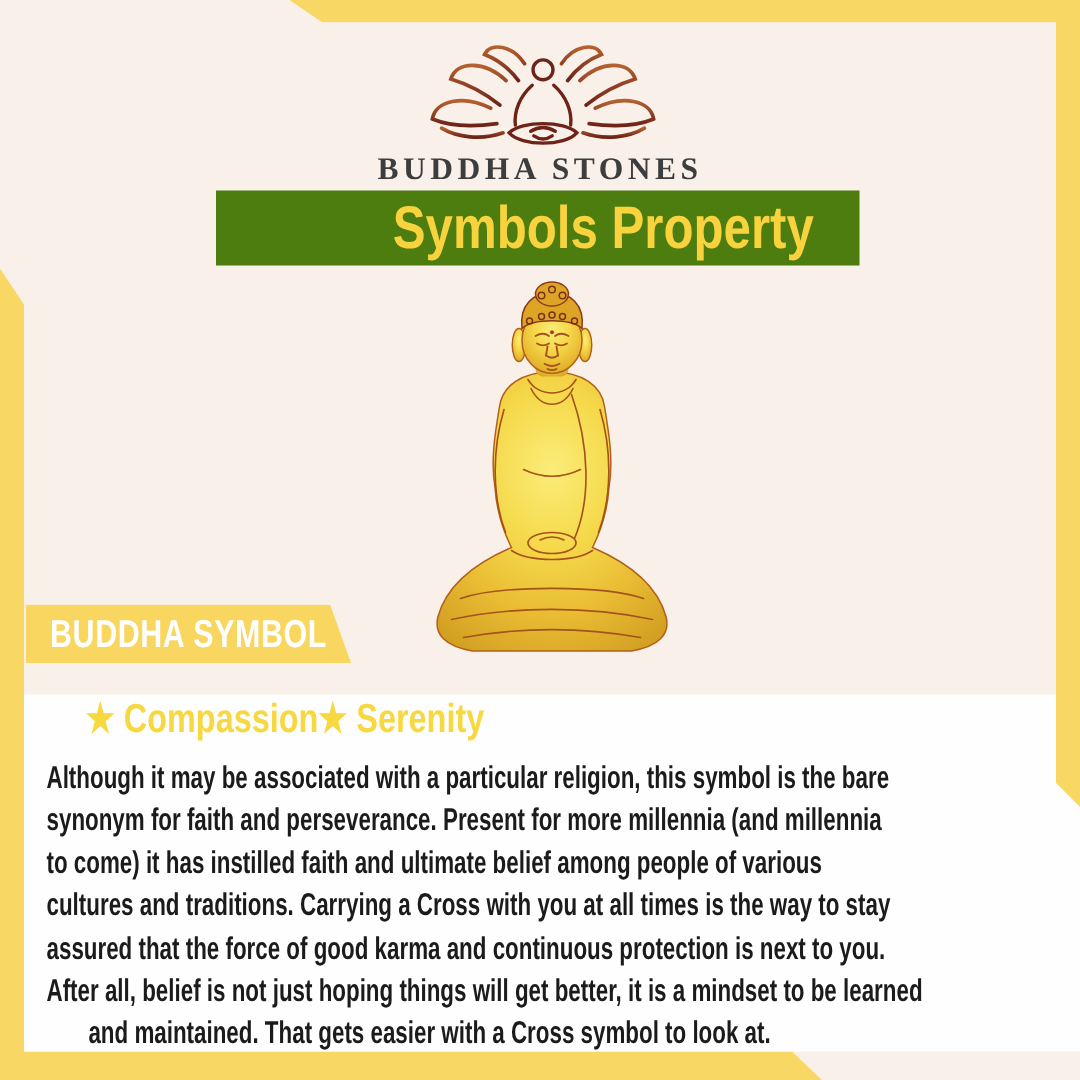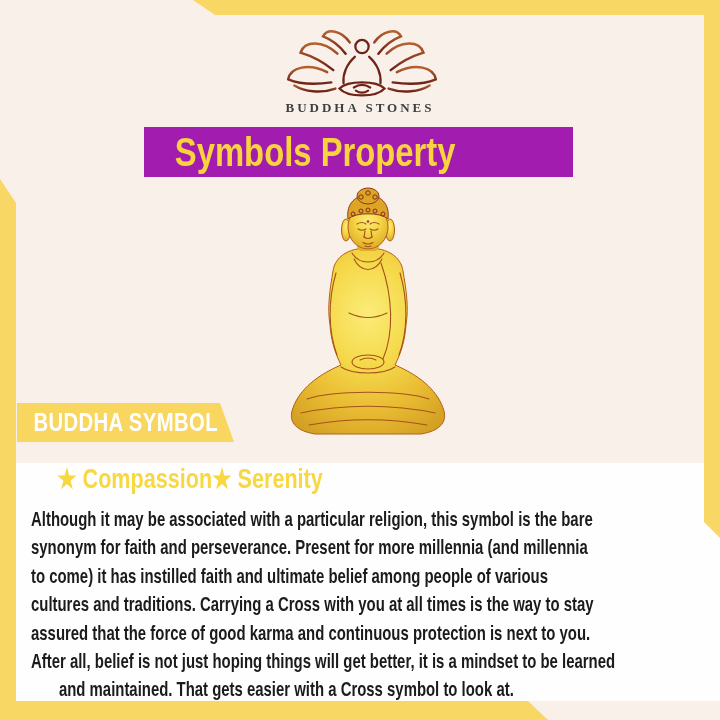--- a/index.html
+++ b/index.html
@@ -13,26 +13,26 @@
   .strip-right{left:704px;top:0;width:16px;height:538px;
     clip-path:polygon(0 0,16px 0,16px 538px,0 522px);}
   .strip-left{left:0;top:179px;width:16px;height:541px;
     clip-path:polygon(0 0,16px 24px,16px 541px,0 541px);}
   .strip-bottom{left:0;top:701px;width:548px;height:19px;
     clip-path:polygon(0 0,528px 0,548px 19px,0 19px);}
 
   
   .logo-wrap{position:absolute;left:278px;top:26px;width:168px;height:80px;z-index:2;}
   .brand-name{position:absolute;left:0;top:100px;width:720px;text-align:center;
-    font-family:"Liberation Serif",serif;font-size:13px;font-weight:700;
+    font-family:"Liberation Serif",serif;font-size:21px;font-weight:700;
     letter-spacing:3px;color:#3D3D3D;z-index:2;}
 
   
   .title-banner{position:absolute;left:144px;top:127px;width:429px;height:50px;
-    background:#a21caf;z-index:2;display:flex;align-items:center;justify-content:flex-start;}
+    background:#4d7c0f;z-index:2;display:flex;align-items:center;justify-content:flex-end;}
   .title-banner span{display:inline-block;font-size:40px;font-weight:700;
     color:#F8D33E;transform:scaleX(0.82);transform-origin:center;
     white-space:nowrap;letter-spacing:0px;}
 
   
   .buddha-wrap{position:absolute;left:273px;top:185px;width:190px;height:265px;z-index:2;}
 
   
   .symbol-label{position:absolute;left:17px;top:403px;width:217px;height:39px;
     background:#F8D65F;z-index:3;

